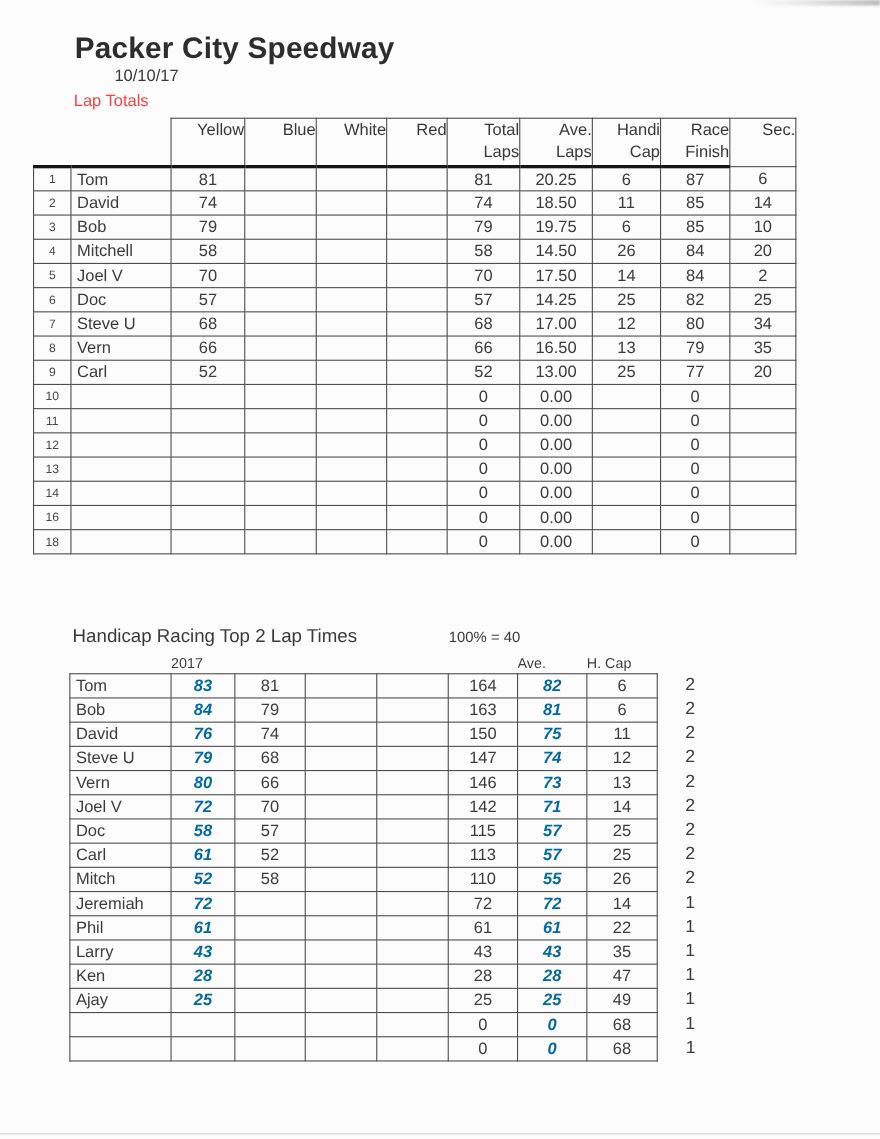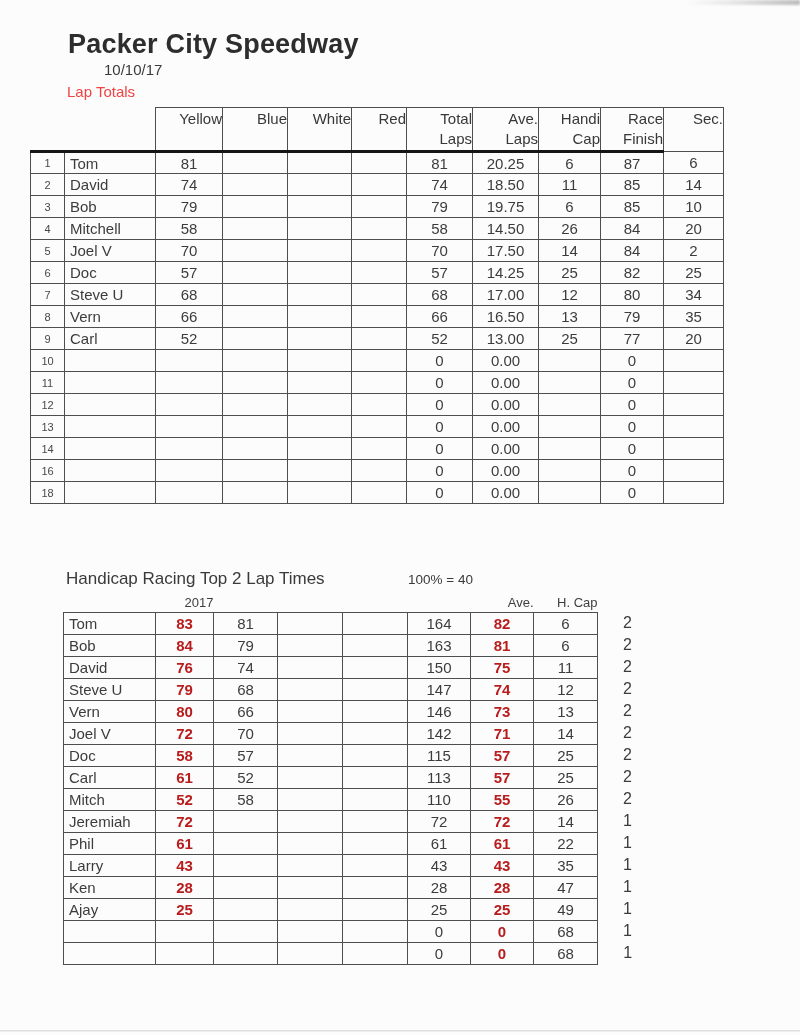--- a/index.html
+++ b/index.html
@@ -31,23 +31,23 @@
   #lap-table td.rownum{font-size:11px;color:#474747;}
   #lap-table td.name{text-align:left;padding-left:5px;}
 
   
   .handicap-title{left:66px;top:569px;font-size:17px;color:#3a3a3a;}
   .handicap-note{left:408px;top:572px;font-size:13.5px;color:#3a3a3a;}
   #hcap-table{left:63px;top:593px;width:594px;font-size:15px;}
   #hcap-table thead tr{height:19px;}
   #hcap-table tbody tr{height:22px;}
   #hcap-table tbody td{border:1px solid #4e4e4e;text-align:center;vertical-align:middle;color:#3c3c3c;}
-  #hcap-table .lbl{border:none;font-size:13px;text-align:right;vertical-align:bottom;color:#3e3e3e;padding-bottom:2px;}
+  #hcap-table .lbl{border:none;font-size:13px;text-align:left;vertical-align:bottom;color:#3e3e3e;padding-bottom:2px;}
   #hcap-table td.name{text-align:left;padding-left:5px;}
-  #hcap-table td.bold{font-weight:700;color:#b91c1c;}
+  #hcap-table td.bold{font-weight:700;color:#0369a1;font-style:italic;}
   #hcap-table td.races{border:none;font-size:16px;color:#3c3c3c;}
 
   
   .scan-top{right:0;top:0;width:115px;height:5px;
     background:linear-gradient(to left,rgba(70,70,70,.35),rgba(120,120,120,.15) 60%,transparent);
     filter:blur(1px);}
   .scan-bottom{left:0;top:1030px;width:800px;height:2px;
     background:linear-gradient(to bottom,rgba(150,150,150,.35),rgba(190,190,190,.15));}
 </style>
 </head>

